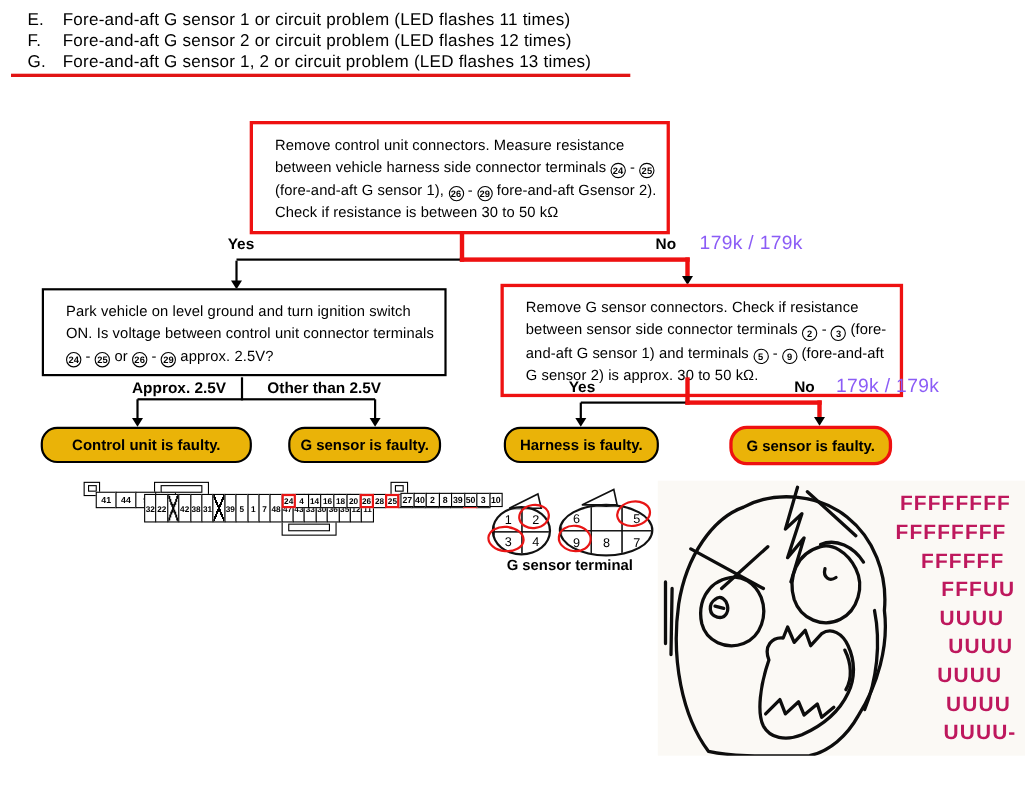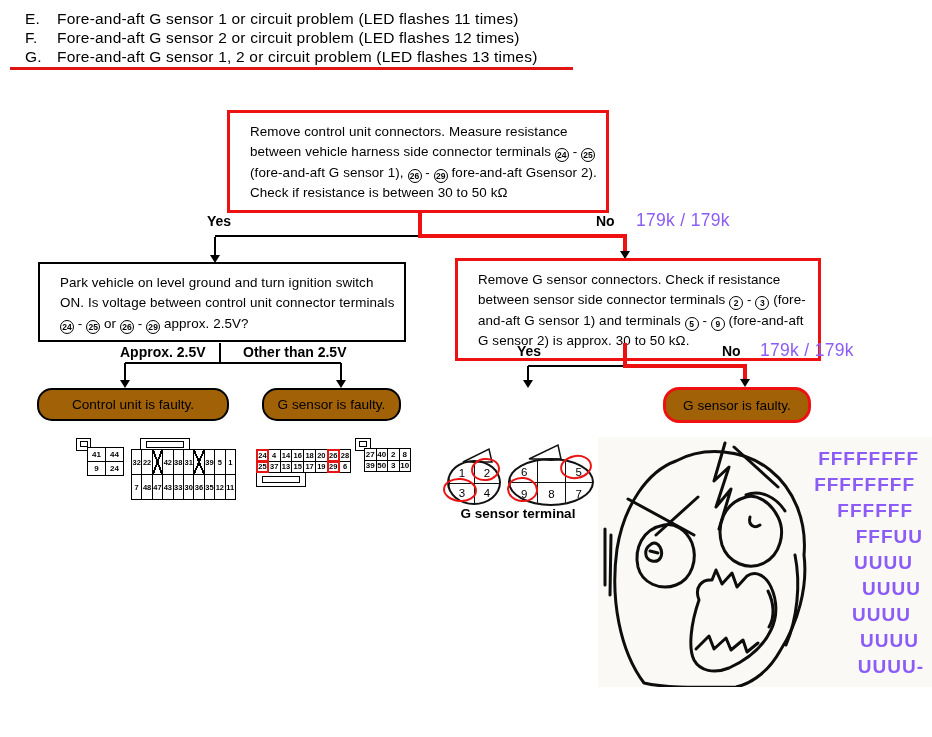--- a/index.html
+++ b/index.html
@@ -21,26 +21,26 @@
   .flow-box{position:absolute;background:#fff;border:3px solid #ee1111;
             font-size:13.4px;line-height:1.52;padding:9px 8px 6px 20px;letter-spacing:.1px;}
   .flow-box.blackbox{border:2.5px solid #000;}
   .circ{display:inline-block;min-width:14px;height:14px;line-height:12px;border:1.4px solid #000;
         border-radius:50%;font-size:8.5px;font-weight:bold;text-align:center;vertical-align:-2px;
         padding:0 1px;box-sizing:border-box;background:#fff;}
 
   .lbl{position:absolute;font-weight:bold;font-size:14px;}
   .annot{position:absolute;color:#8b5cf6;font-size:17.5px;letter-spacing:.3px;}
 
-  .result{position:absolute;border:2.5px solid #000;border-radius:15px;background:#a16207;
-          display:flex;align-items:center;justify-content:center;font-size:13.6px;}
+  .result{position:absolute;border:2.5px solid #000;border-radius:15px;background:#eab308;
+          display:flex;align-items:center;justify-content:center;font-size:13.6px;font-weight:bold;}
   .result.redborder{border:3px solid #ee1111;border-radius:16px;}
 
   
-  .conn{position:absolute;display:flex;flex-direction:column;z-index:2;padding-left:24px;}
+  .conn{position:absolute;display:flex;flex-direction:row;z-index:2;padding-left:24px;}
   .conn-row{display:flex;}
   .conn-cell{position:relative;border:1px solid #000;margin:0 -1px -1px 0;background:#fff;
              display:flex;align-items:center;justify-content:center;
              font-size:7.5px;font-weight:bold;box-sizing:border-box;}
   #connA .conn-cell{width:19px;height:15px;font-size:8px;}
   #connB .conn-cell{width:11.4px;height:26px;}
   #connC .conn-cell{width:12.8px;height:12.5px;}
   #connD .conn-cell{width:12.5px;height:12.5px;font-size:8px;}
   .conn-cell.hl{border:2px solid #e81515;z-index:3;}
   .x-cell{background:
@@ -58,21 +58,21 @@
   .oval .conn-row{flex:1;}
   .oval .conn-cell{flex:1;height:auto;width:auto;border:1px solid #111;margin:0 -1px -1px 0;
                    font-size:11.5px;font-weight:normal;background:transparent;}
   .red-circle{position:absolute;border:2.5px solid #e81515;border-radius:50%;z-index:4;}
   .flap{position:absolute;z-index:1;}
 
   
   .face-area{position:absolute;left:598px;top:437px;width:334px;height:250px;background:#fbf9f5;}
   .face-svg{position:absolute;left:0;top:0;}
   .meme-lines{position:absolute;right:8px;top:446px;text-align:right;z-index:5;
-              font-weight:bold;font-size:19px;line-height:26px;letter-spacing:1px;color:#8b5cf6;}
+              font-weight:bold;font-size:19px;line-height:26px;letter-spacing:1px;color:#be185d;}
   .meme-line:nth-child(1){margin-right:5px;}
   .meme-line:nth-child(2){margin-right:9px;}
   .meme-line:nth-child(3){margin-right:11px;}
   .meme-line:nth-child(4){margin-right:1px;}
   .meme-line:nth-child(5){margin-right:11px;}
   .meme-line:nth-child(6){margin-right:3px;}
   .meme-line:nth-child(7){margin-right:13px;}
   .meme-line:nth-child(8){margin-right:5px;}
   .meme-line:nth-child(9){margin-right:0px;}
 </style>
@@ -138,20 +138,23 @@
   <div class="hline" style="left:528px;top:365px;width:97px;height:2px;"></div>
   <div class="hline redline" style="left:623px;top:364px;width:124px;height:4px;"></div>
   <div class="vline" style="left:527px;top:366px;width:2px;height:15px;"></div>
   <div class="arrow-down" style="left:523px;top:380px;"></div>
   <div class="vline redline" style="left:743px;top:364px;width:4px;height:17px;"></div>
   <div class="arrow-down" style="left:740px;top:379px;"></div>
   <div class="lbl" style="left:517px;top:343px;">Yes</div>
   <div class="lbl" style="left:722px;top:343px;">No</div>
   <div class="annot" style="left:760px;top:340px;">179k / 179k</div>
 
+  <div class="result" style="left:458px;top:388px;width:137px;height:29px;">
+    <span>Harness is faulty.</span>
+  </div>
   <div class="result redborder" style="left:663px;top:387px;width:142px;height:30px;">
     <span>G sensor is faulty.</span>
   </div>
 
   <div class="tab" style="left:76px;top:438px;width:13px;height:11px;"></div>
   <div class="tab-slot" style="left:80px;top:441px;width:6px;height:4px;"></div>
   <div class="conn" id="connA" style="left:63px;top:447px;">
       <div class="conn-row">
         <div class="conn-cell">41</div>
         <div class="conn-cell">44</div>

